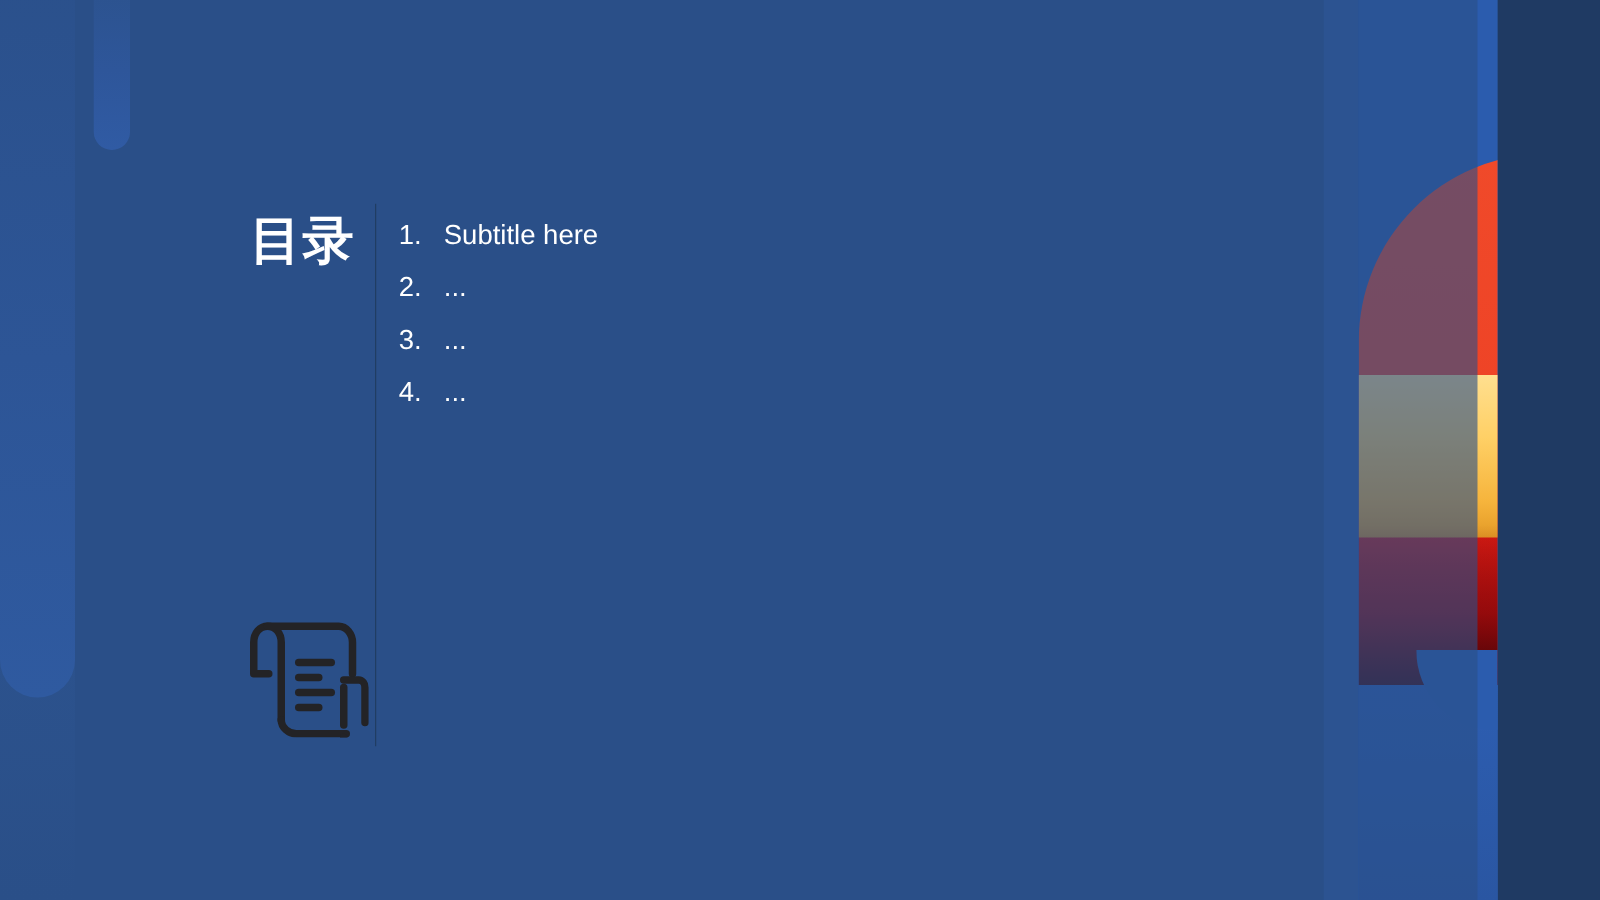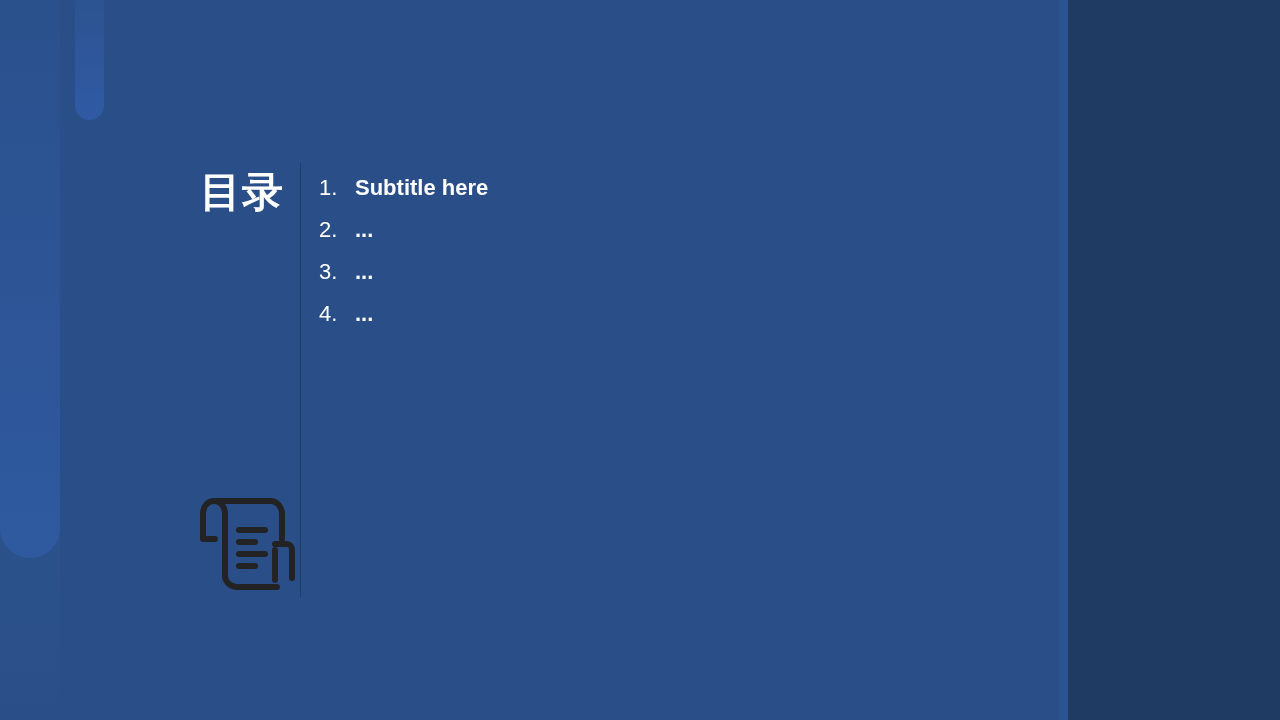--- a/index.html
+++ b/index.html
@@ -5,21 +5,21 @@
   html, body {
     margin: 0;
     padding: 0;
     background: #1f3a63;
   }
   body {
     font-family: "Liberation Sans", sans-serif;
   }
   .slide {
     position: relative;
-    width: 1068px;
+    width: 1198px;
     height: 720px;
     overflow: hidden;
     background: #2a4f88;
   }
 
   
   .bg-left-tone {
     position: absolute;
     left: 0; top: 0;
     width: 60px; height: 720px;
@@ -161,21 +161,20 @@
     font-size: 22px;
     color: #ffffff;
     white-space: nowrap;
   }
   .toc-num {
     width: 36px;
     flex: none;
   }
   .toc-text {
     display: inline-block;
-    font-weight: bold;
   }
 
   .doc-icon {
     position: absolute;
     left: 189px; top: 494px;
   }
 </style>
 </head>
 <body>
 

